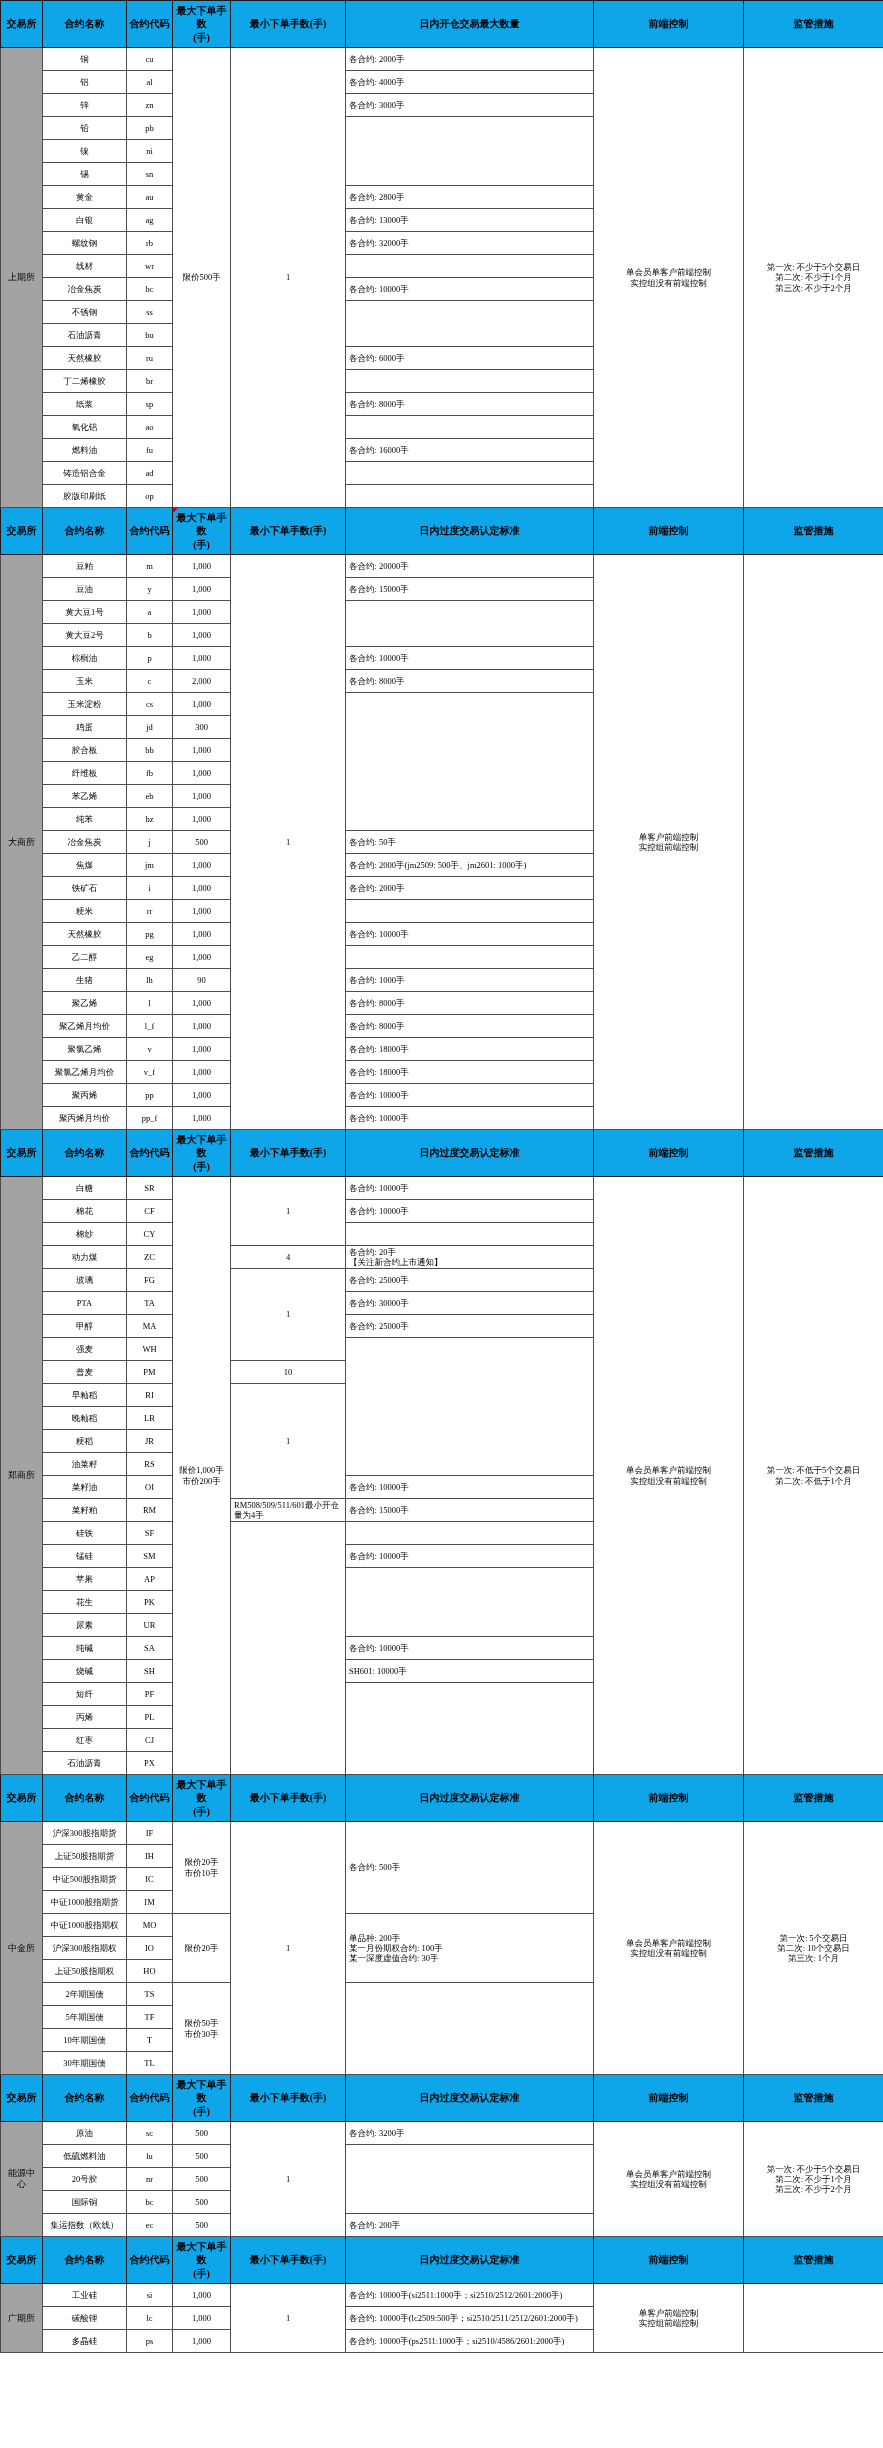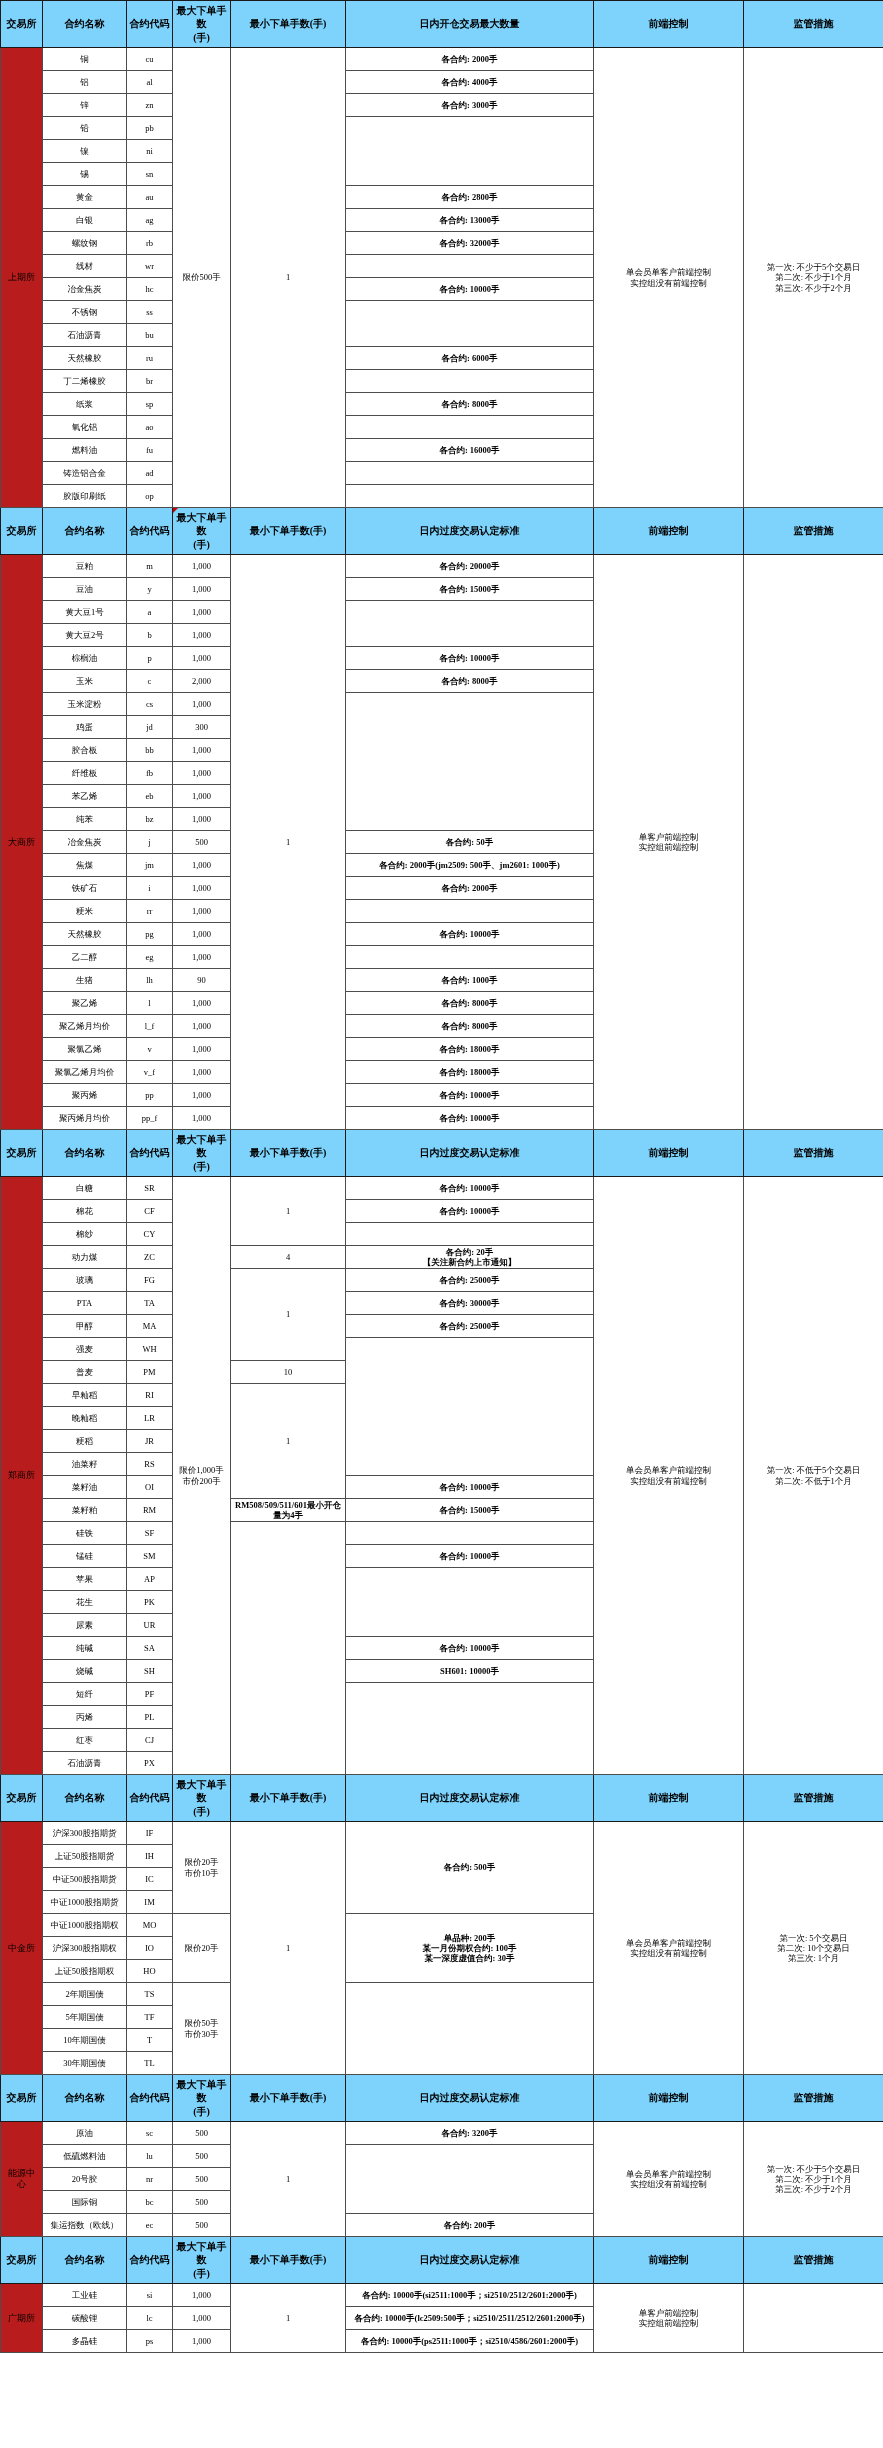--- a/index.html
+++ b/index.html
@@ -1,24 +1,24 @@
 <!DOCTYPE html>
 <html><head>
 <meta charset="utf-8">
 <style>
   html,body{margin:0;padding:0;background:#fff;}
   body{width:883px;font-family:"Liberation Serif","DejaVu Serif",serif;}
   table{border-collapse:collapse;table-layout:fixed;width:883px;border:1.5px solid #000;}
   th,td{box-sizing:border-box;overflow:hidden;vertical-align:middle;}
-  th{background:#7dd3fc;font-weight:bold;font-size:10px;height:47px;text-align:center;
+  th{background:#0ea5e9;font-weight:bold;font-size:10px;height:47px;text-align:center;
      border:1.2px solid #1a1a1a;white-space:pre-line;line-height:1.35;position:relative;padding:0 2px;}
   td{border:1px solid #4d4d4d;font-size:8.5px;height:23px;text-align:center;
      white-space:pre-line;line-height:1.2;padding:0 3px;color:#000;}
-  td.ex{background:#b91c1c;font-size:9px;}
-  td.lft{text-align:center;font-weight:bold;}
+  td.ex{background:#a3a3a3;font-size:9px;}
+  td.lft{text-align:left;}
   th.note::before{content:"";position:absolute;left:0;top:0;border-left:5px solid #c00;
      border-bottom:5px solid transparent;}
 </style>
 </head>
 <body>
 
 <table id="rules-table">
   <colgroup>
     <col style="width:42px">
       <col style="width:84px">

